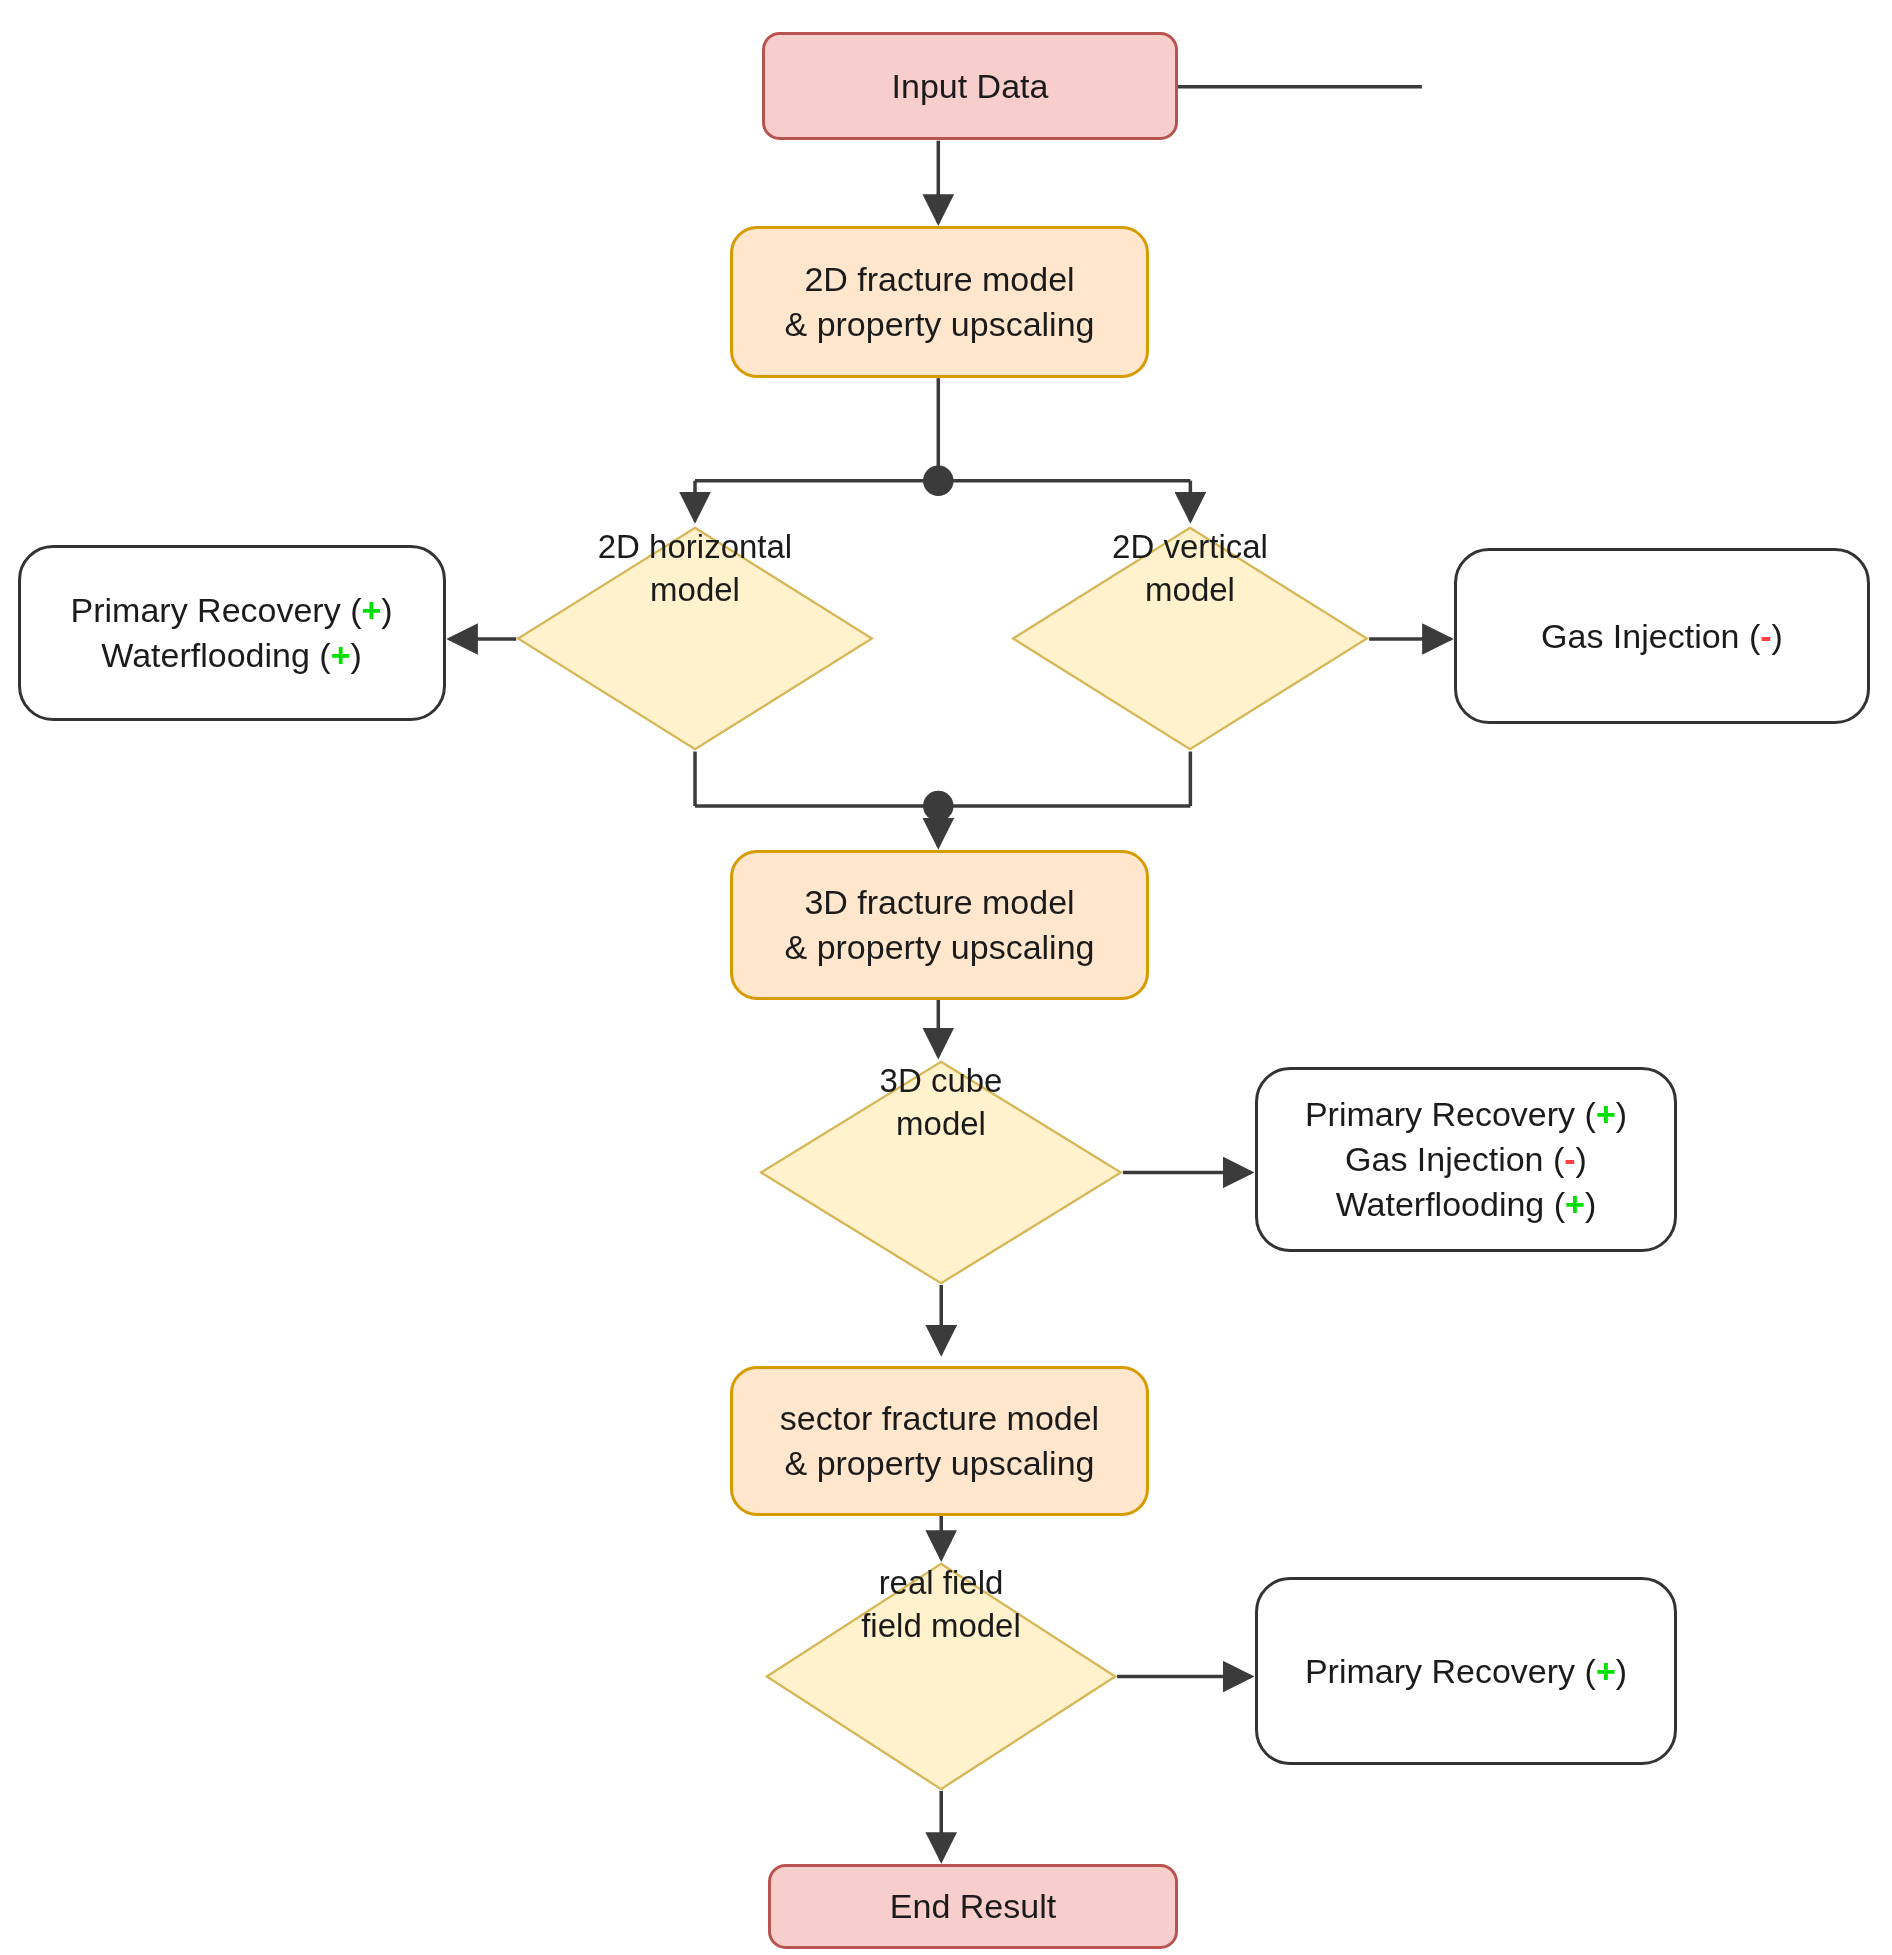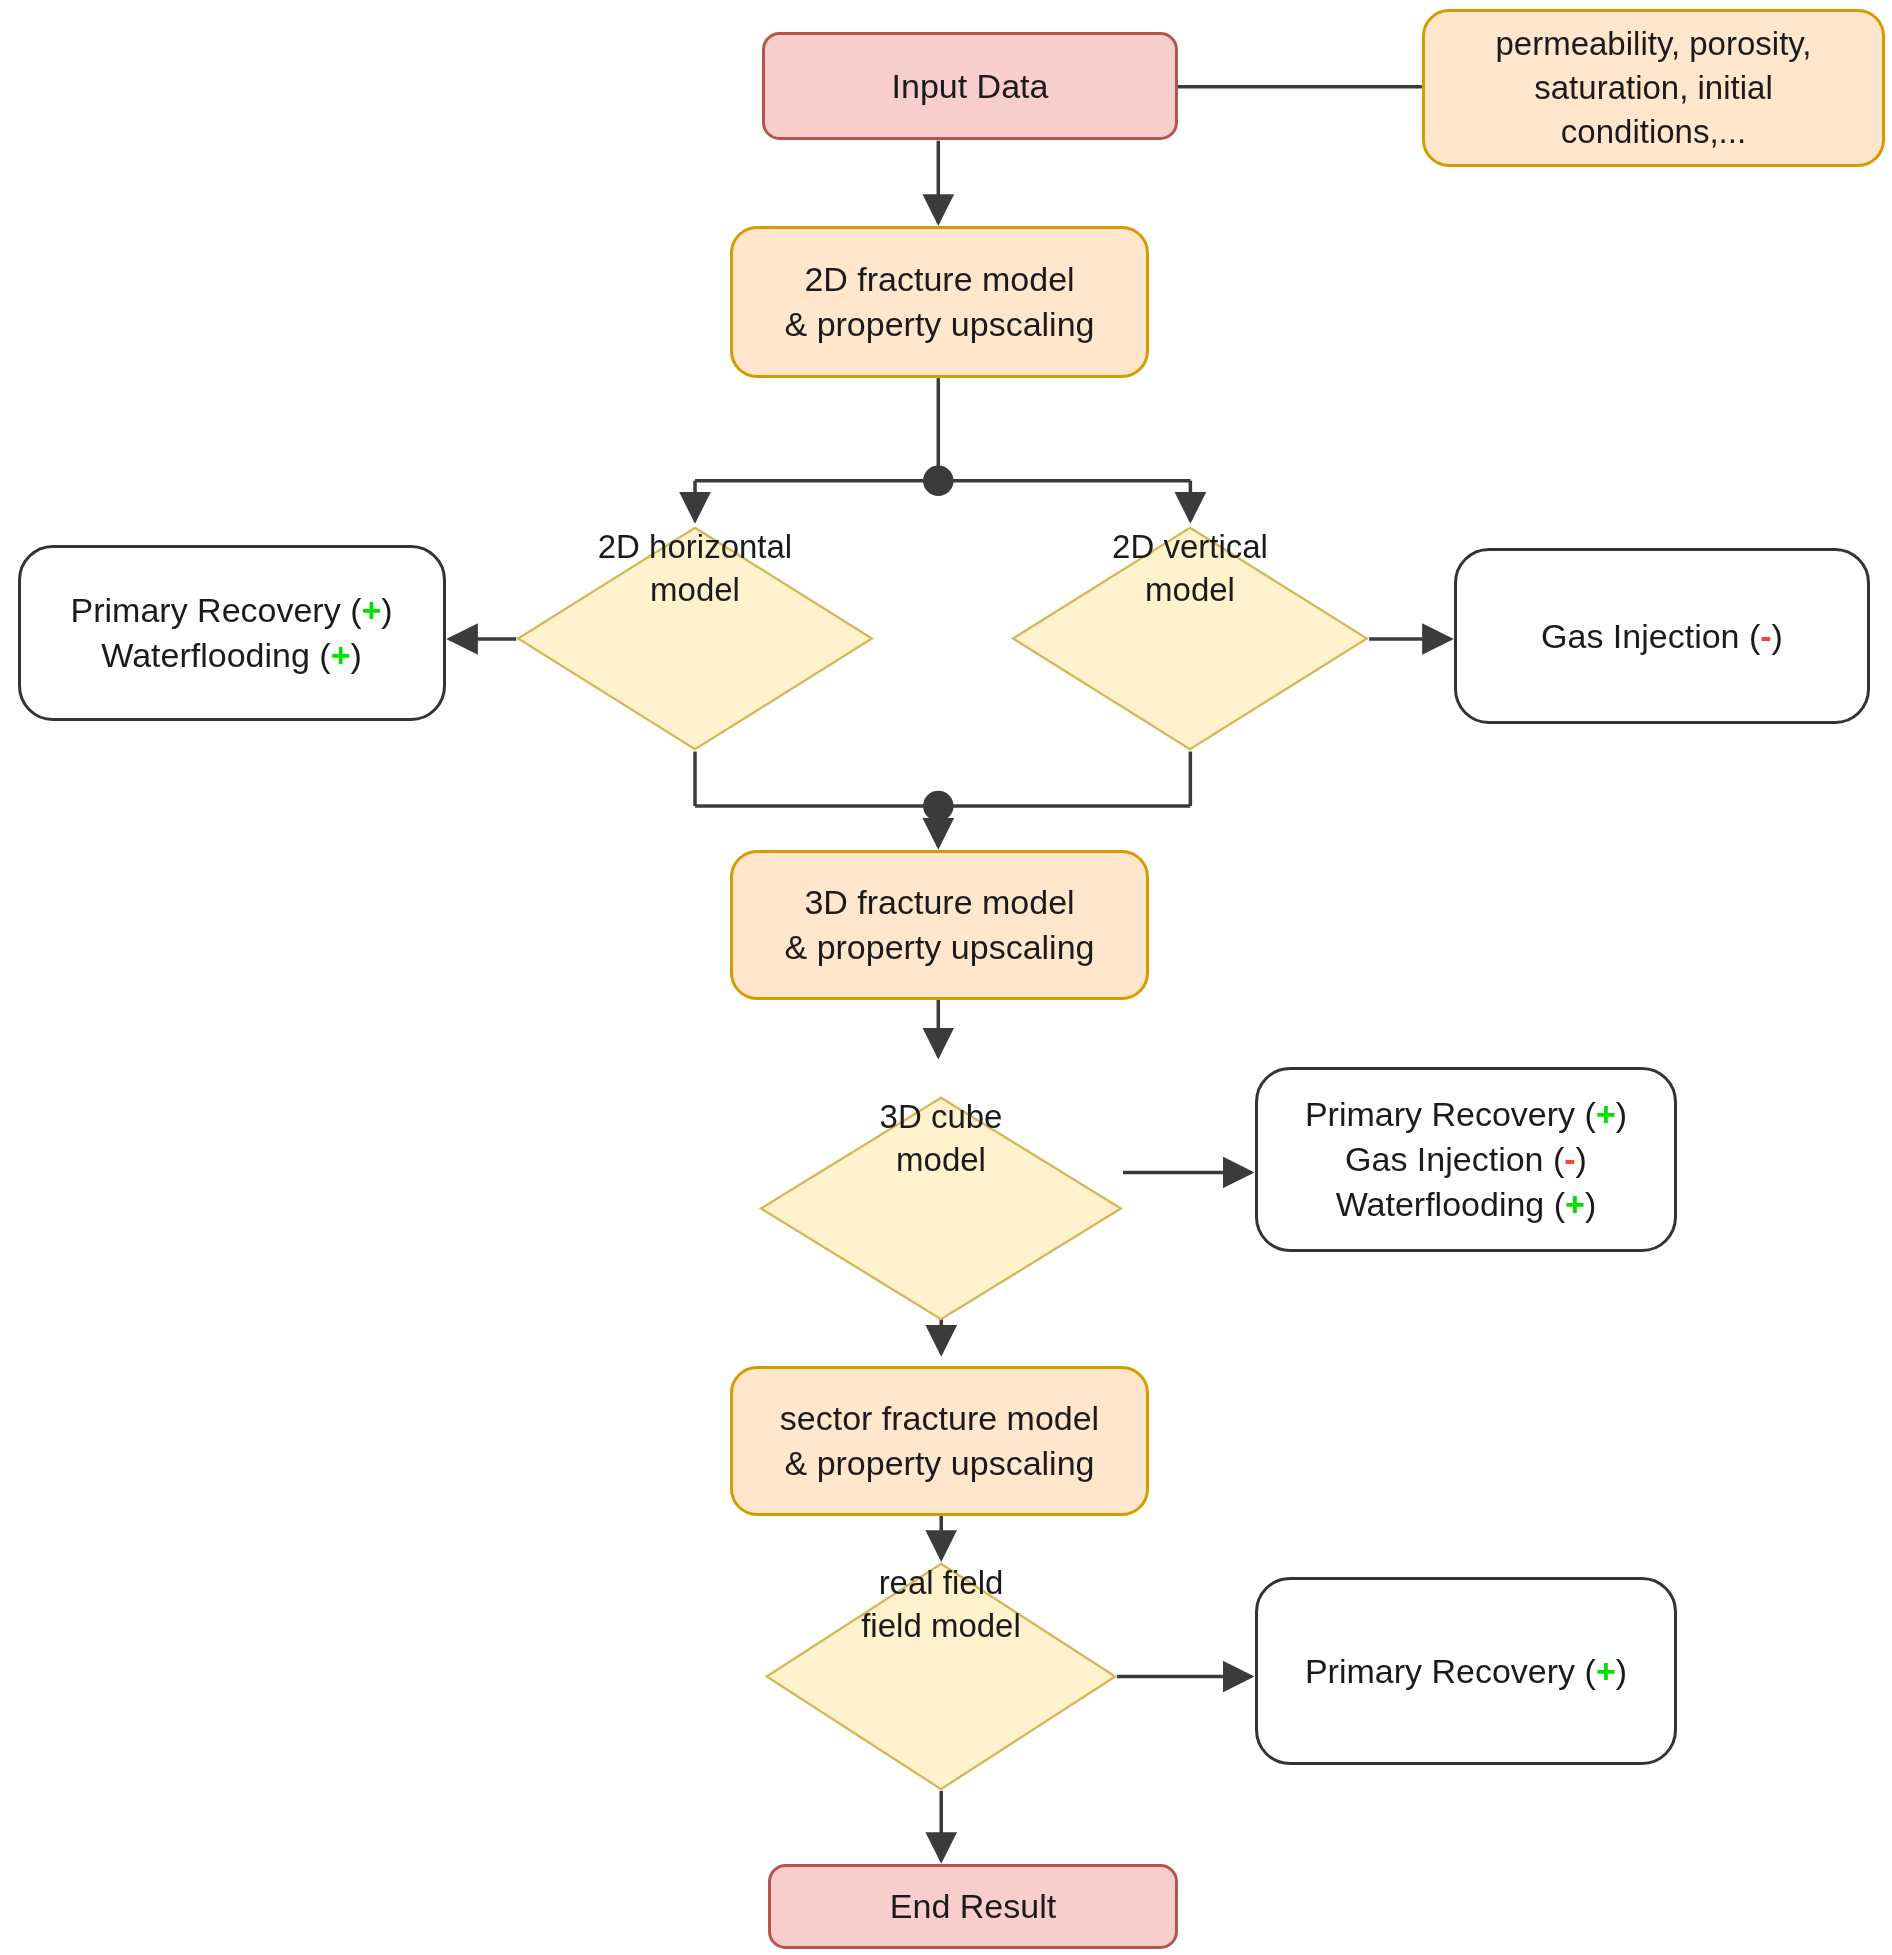--- a/index.html
+++ b/index.html
@@ -54,21 +54,21 @@
   .sign.minus{color:var(--minus,#ff4040);font-weight:bold;}
 
   #input-data{left:730px;top:32px;width:416px;height:108px;}
   #parameters{left:1422px;top:8.8px;width:463px;height:158px;font-size:33px;}
   #fracture-2d{left:730px;top:226px;width:419px;height:152px;}
   #diamond-2d-horizontal{left:516px;top:526px;width:358px;height:225px;}
   #diamond-2d-vertical{left:1011px;top:526px;width:358px;height:225px;}
   #result-left{left:17.6px;top:545px;width:428px;height:176px;}
   #result-gas{left:1454px;top:548px;width:416px;height:176px;}
   #fracture-3d{left:730px;top:850px;width:419px;height:150px;}
-  #diamond-3d-cube{left:759px;top:1096px;width:364px;height:225px;}
+  #diamond-3d-cube{left:759px;top:1060px;width:364px;height:225px;}
   #result-cube{left:1255px;top:1067px;width:422px;height:185px;}
   #sector-fracture{left:730px;top:1357px;width:419px;height:150px;margin-top:9px;}
   #diamond-real-field{left:765px;top:1562px;width:352px;height:229px;}
   #result-real-field{left:1255px;top:1577px;width:422px;height:188px;}
   #end-result{left:736px;top:1864px;width:410px;height:85px;}
 </style>
 </head>
 <body>
 
 <div class="canvas">
@@ -98,25 +98,20 @@
     <path class="edge" d="M1605 2192 V2309" marker-end="url(#arrowhead)"></path>
     <path class="edge" d="M1605 2570 V2659" marker-end="url(#arrowhead)"></path>
     <path class="edge" d="M1905 2860 H2134" marker-end="url(#arrowhead)"></path>
     <path class="edge" d="M1605 3055 V3174" marker-end="url(#arrowhead)"></path>
   </svg>
 
   <div class="node terminal" id="input-data">
     <span>Input Data</span>
   </div>
 
-  <div class="node process" id="parameters">
-    <span>permeability, porosity,</span>
-    <span>saturation, initial</span>
-    <span>conditions,...</span>
-  </div>
 
   <div class="node process" id="fracture-2d">
     <span>2D fracture model</span>
     <span>&amp; property upscaling</span>
   </div>
 
   <div class="diamond" id="diamond-2d-horizontal">
     <svg width="358" height="225" xmlns="http://www.w3.org/2000/svg" viewBox="0 0 610 384">
       <polygon points="305,3 607,192 305,381 3,192"></polygon>
     </svg>

